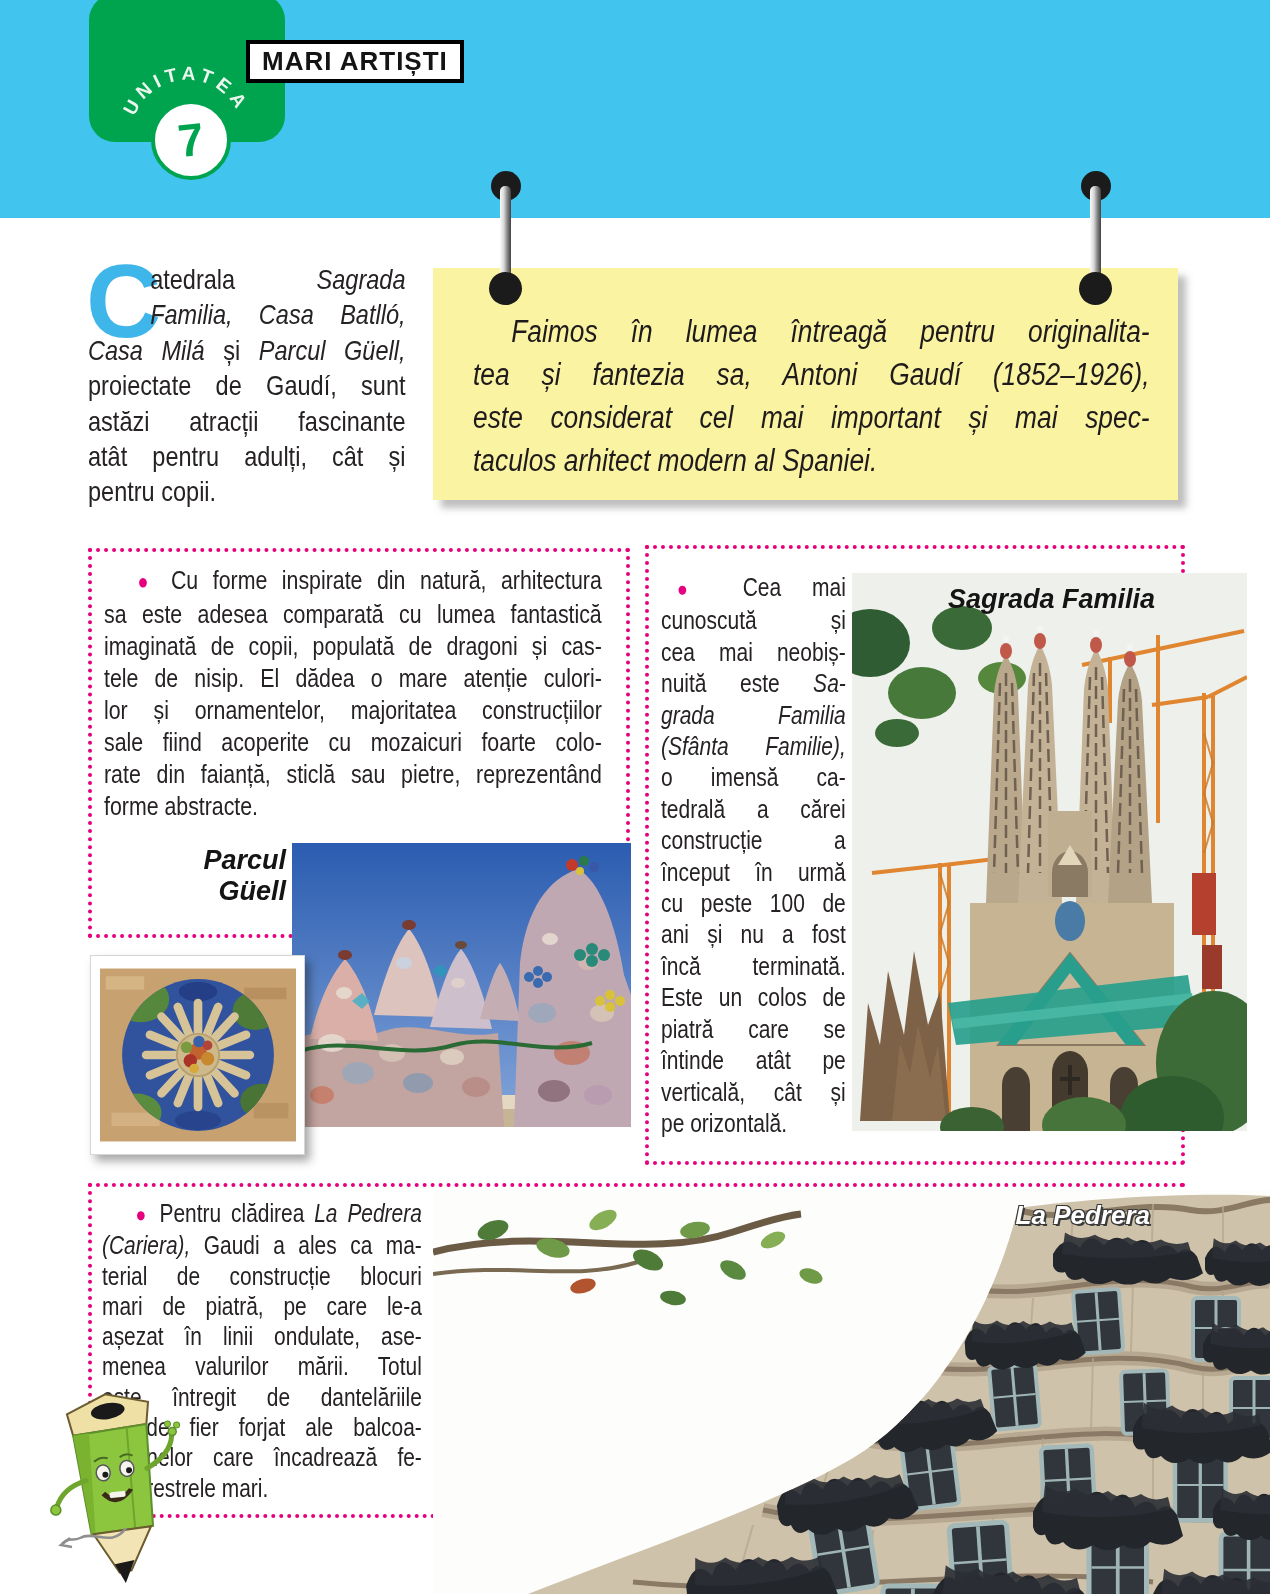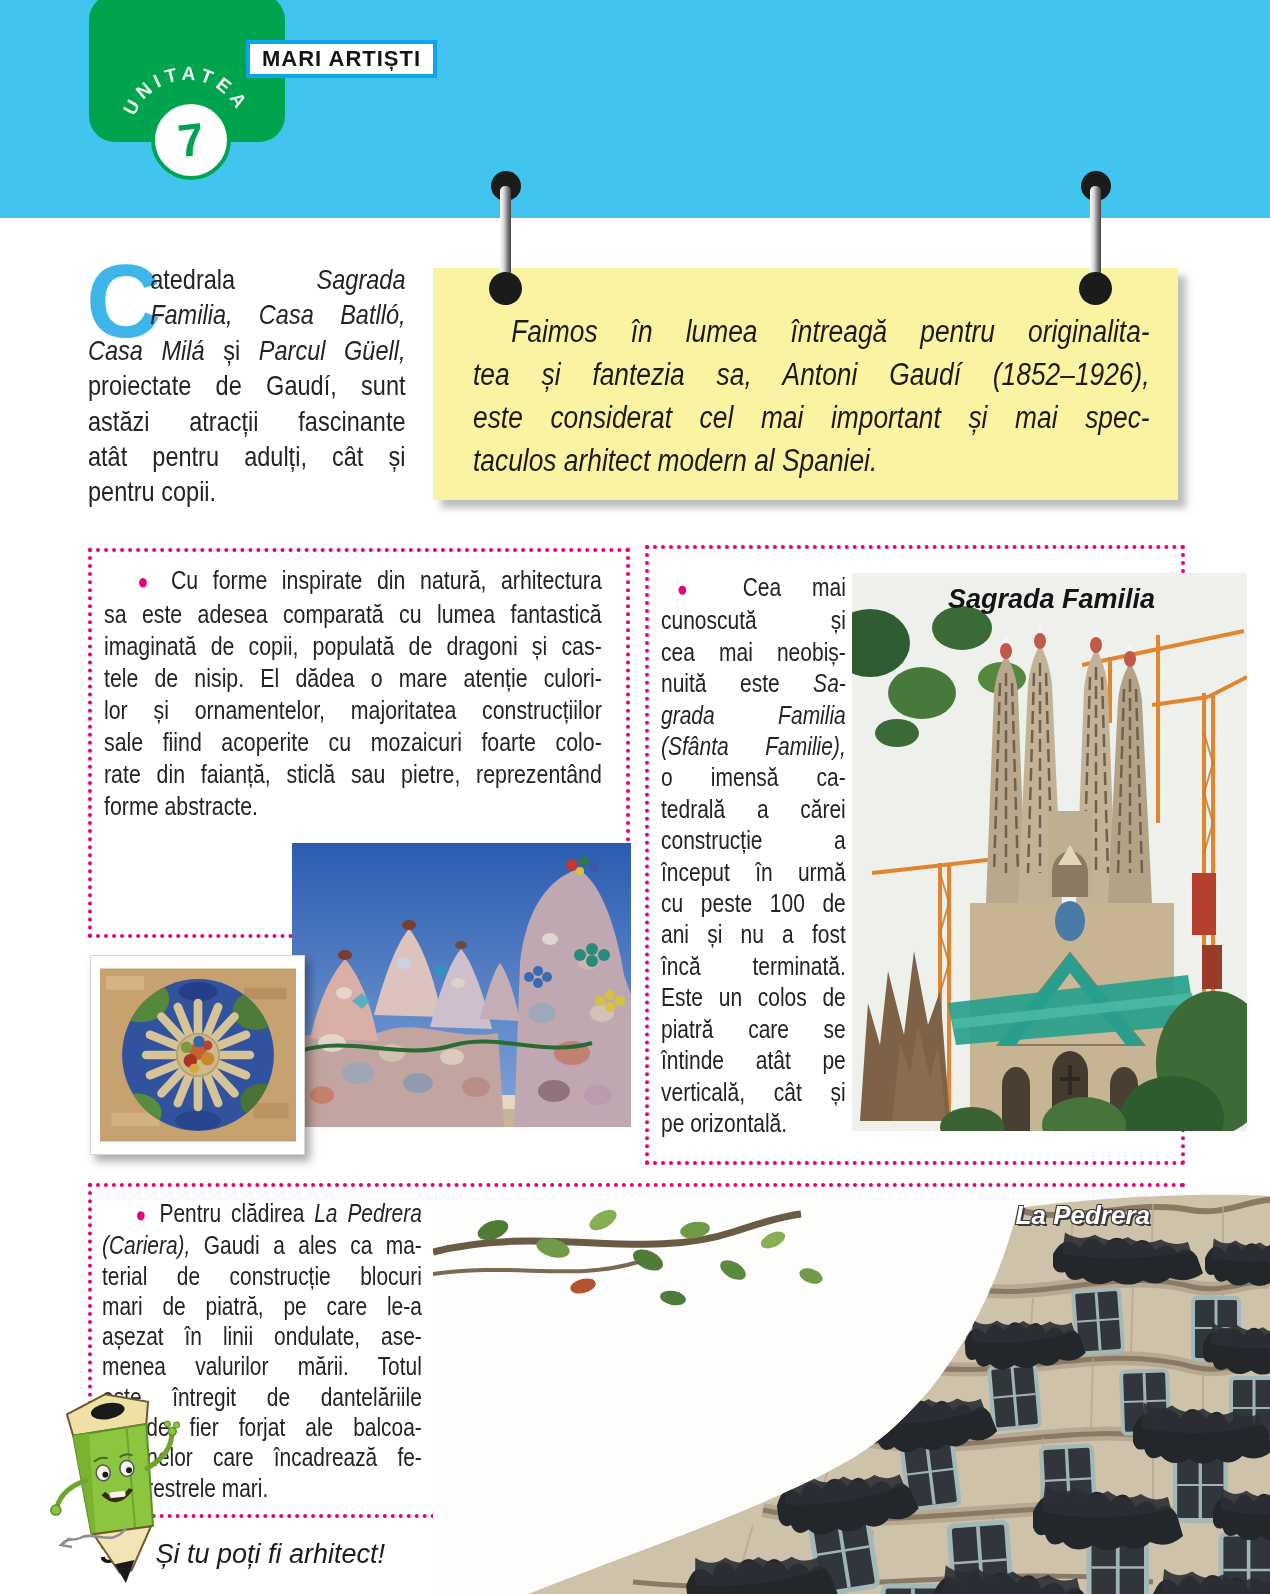--- a/index.html
+++ b/index.html
@@ -7,22 +7,22 @@
         font-family:"Liberation Sans",sans-serif;color:#262223;margin:0 auto;}
   .abs{position:absolute;}
 
   
   .band-blue{left:0;top:0;width:1270px;height:218px;background:#41c4ee;z-index:1;}
   .unit-tab{left:89px;top:-6px;width:196px;height:148px;background:#00a44f;border-radius:26px;z-index:2;}
   .unit-circle{left:151px;top:100px;width:72px;height:72px;background:#ffffff;border:4px solid #00a44f;
                border-radius:50%;z-index:4;display:flex;align-items:center;justify-content:center;}
   .unit-number{font-size:46px;font-weight:bold;color:#00a44f;transform:rotate(-6deg);}
   .unit-arc{left:112px;top:64px;width:150px;height:100px;z-index:3;}
-  .category-label{left:246px;top:40px;background:#ffffff;border:4px solid #0ea5e9;padding:2px 12px;
-                  font-size:22px;font-weight:bold;color:#141414;letter-spacing:1px;z-index:3;white-space:nowrap;}
+  .category-label{left:246px;top:40px;background:#ffffff;border:4px solid #000000;padding:2px 12px;
+                  font-size:26px;font-weight:bold;color:#141414;letter-spacing:1px;z-index:3;white-space:nowrap;}
   .page-title{left:420px;top:88px;width:760px;text-align:center;font-size:66px;font-weight:bold;
               color:#ffffff;letter-spacing:2px;z-index:2;white-space:nowrap;}
 
   
   .pin{width:34px;height:134px;z-index:7;}
   .pin .head{position:absolute;left:3px;top:0;width:30px;height:30px;border-radius:50%;background:#1b1b1b;}
   .pin .stem{position:absolute;left:12px;top:15px;width:11px;height:97px;border-radius:5px;
              background:linear-gradient(to right,#fbfbfb,#d8d8d8 35%,#8a8a8a 65%,#424242);}
   .pin .foot{position:absolute;left:1px;top:101px;width:33px;height:33px;border-radius:50%;background:#1b1b1b;}
 
@@ -131,20 +131,24 @@
   <div class="abs nature-lines">
       <div class="tl just" style="text-indent: 41px;"><span class="s-bullet">● </span><span>Cu forme inspirate din natură, arhitectura</span></div>
       <div class="tl just"><span>sa este adesea comparată cu lumea fantastică</span></div>
       <div class="tl just"><span>imaginată de copii, populată de dragoni și cas-</span></div>
       <div class="tl just"><span>tele de nisip. El dădea o mare atenție culori-</span></div>
       <div class="tl just"><span>lor și ornamentelor, majoritatea construcțiilor</span></div>
       <div class="tl just"><span>sale fiind acoperite cu mozaicuri foarte colo-</span></div>
       <div class="tl just"><span>rate din faianță, sticlă sau pietre, reprezentând</span></div>
       <div class="tl"><span>forme abstracte.</span></div>
     </div>
+  <div class="abs caption cap-guell">
+    <div>Parcul</div>
+    <div>Güell</div>
+  </div>
 
   <div class="abs photo chimneys">
     <svg viewBox="0 0 339 284" width="339" height="284">
       <defs>
         <linearGradient id="sky1" x1="0" y1="0" x2="0" y2="1">
           <stop offset="0" stop-color="#2b5cb0"></stop>
             <stop offset="1" stop-color="#84a6da"></stop>
         </linearGradient>
       </defs>
       <rect width="339" height="284" fill="url(#sky1)"></rect>
@@ -520,18 +524,14 @@
       <circle cx="137" cy="50" r="3" fill="#8cc63f" stroke="#5d8f2a" stroke-width="1"></circle>
       <polygon points="52,152 110,150 86,192 74,193" fill="#f2e4b4" stroke="#6b5b2e" stroke-width="2"></polygon>
       <polygon points="70,184 90,182 79,204" fill="#1a1a1a"></polygon>
     </g>
   </svg>
   <svg class="abs squiggle" viewBox="0 0 72 30">
     <path d="M68,6 C54,26 36,8 22,16 C14,20 12,14 4,22" stroke="#8f8f8f" stroke-width="2.5" fill="none"></path>
     <path d="M12,16 L3,23 L14,25" stroke="#8f8f8f" stroke-width="2.5" fill="none"></path>
   </svg>
 
-  <div class="abs footer">
-    <span class="page-number">32</span>
-    <span class="tagline">Și tu poți fi arhitect!</span>
-  </div>
 
 </div>
 
 </body></html>

